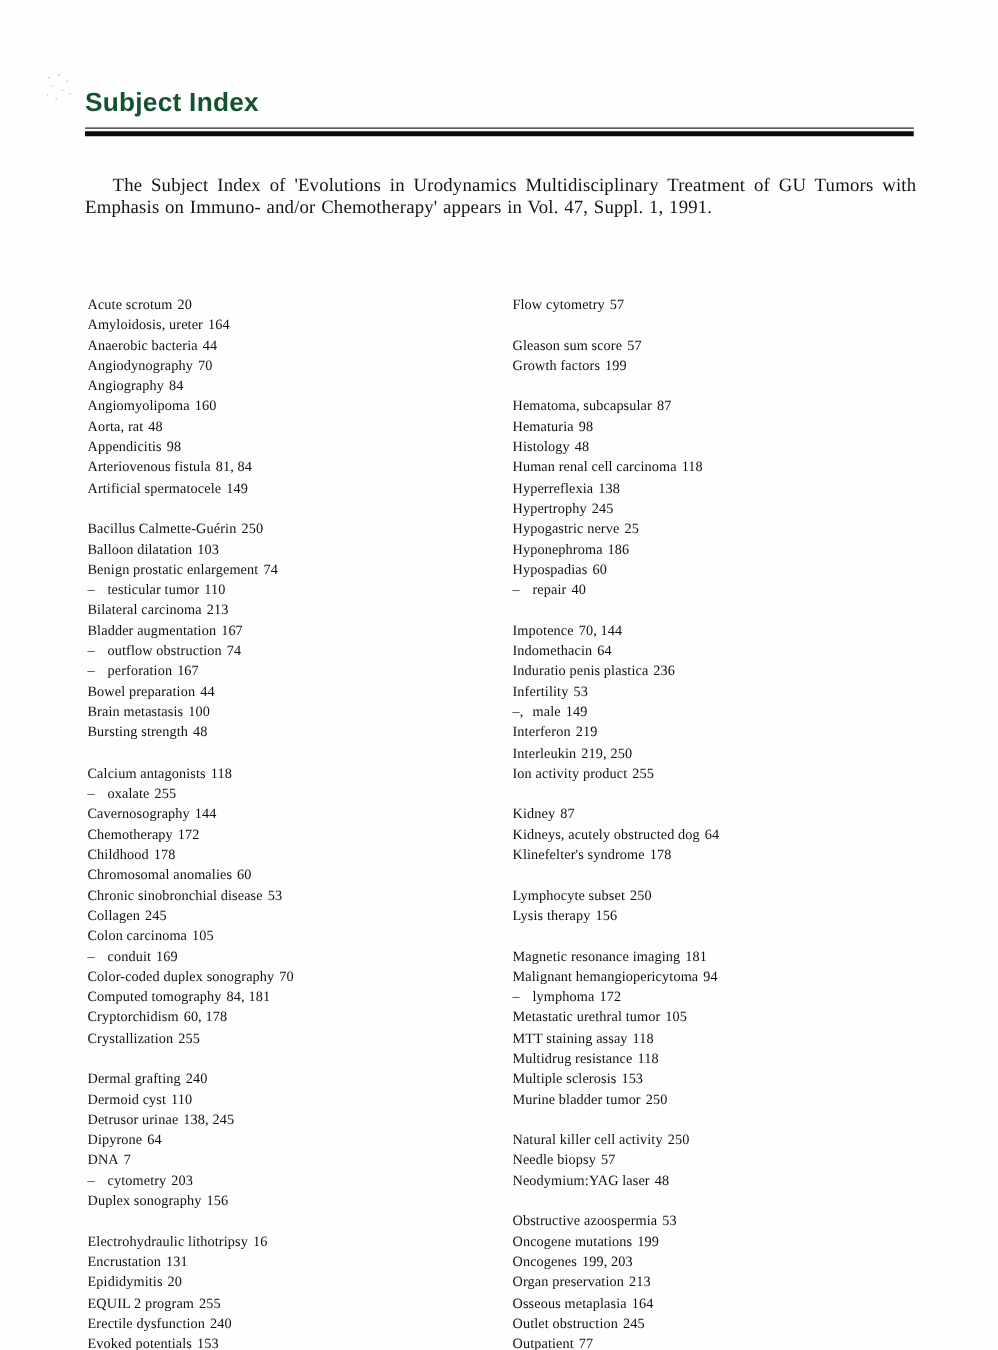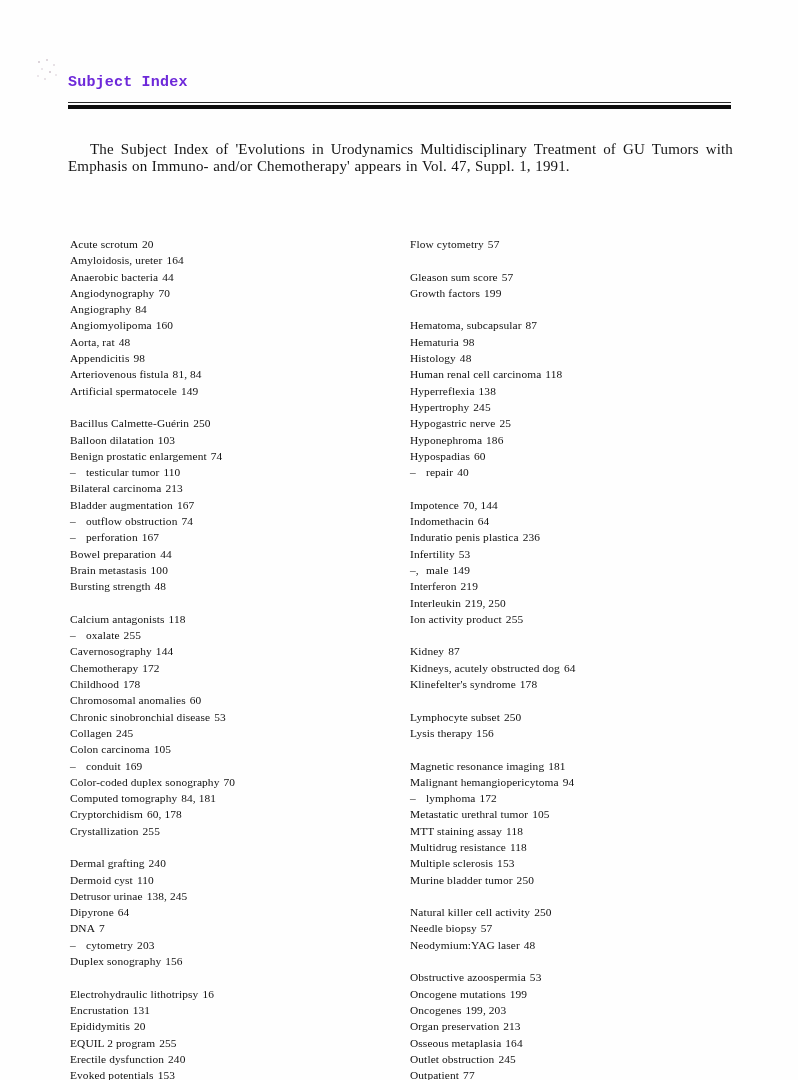--- a/index.html
+++ b/index.html
@@ -40,27 +40,27 @@
       radial-gradient(circle at 20px 17px, #c6b6c2 0.6px, transparent 0.9px);
   }
 
   .header {
     position: absolute;
     left: 68px;
     top: 70px;
     width: 663px;
   }
   .title {
-    font-family: Liberation Mono, monospace;
+    font-family: Liberation Sans, sans-serif;
     font-weight: bold;
-    font-size: 15px;
+    font-size: 21px;
     letter-spacing: .2px;
     line-height: 26px;
     margin: 0;
-    color: #6d28d9;
+    color: #14532d;
   }
   .rules {
     margin-top: 6px;
     position: relative;
     height: 10px;
   }
   .rule-thin {
     position: absolute;
     left: 0; top: 0;
     width: 100%;

